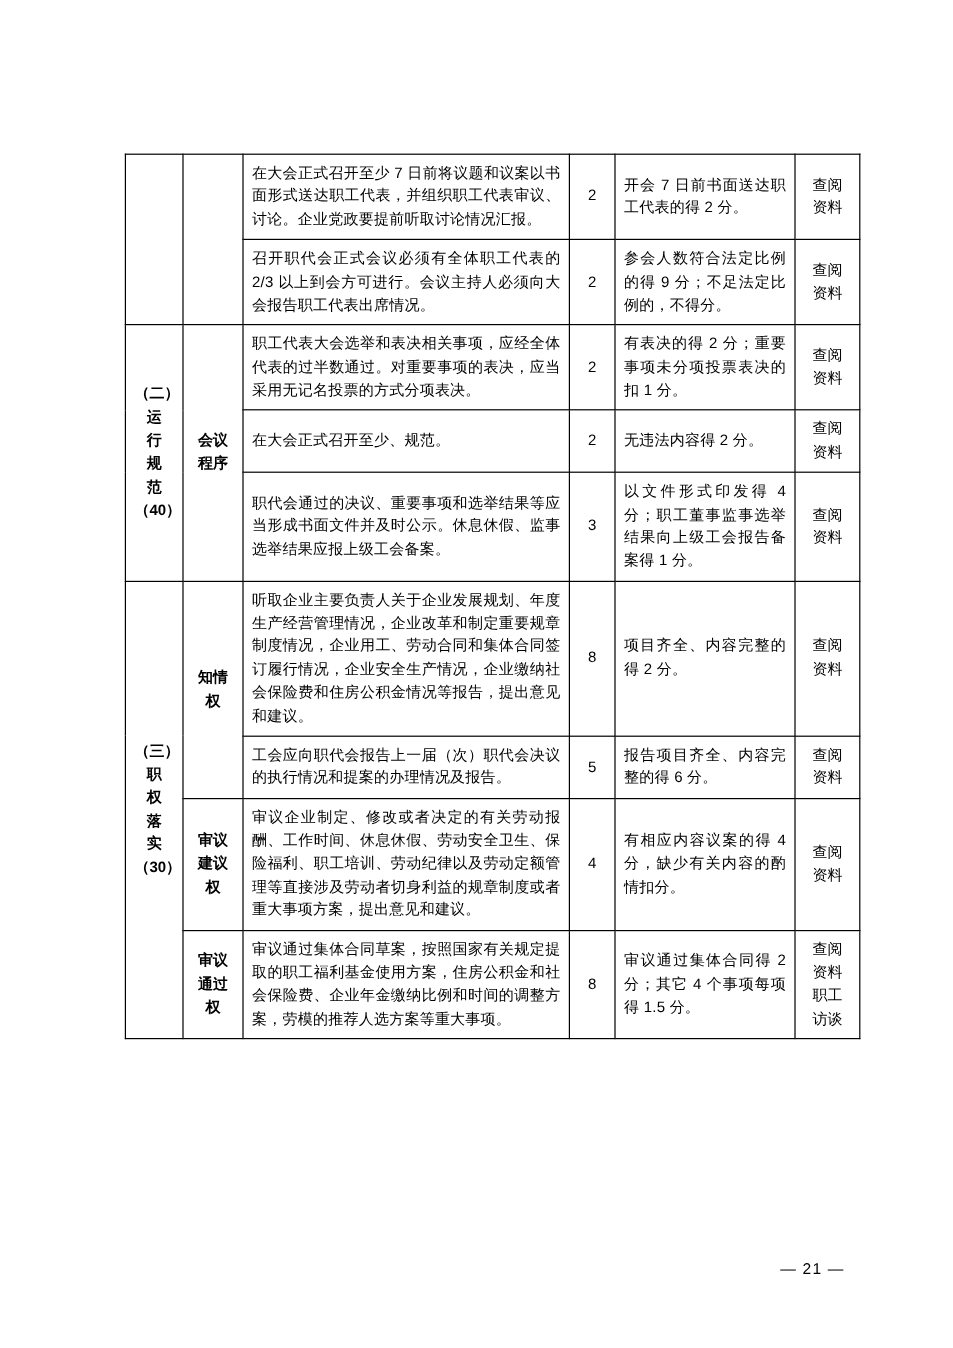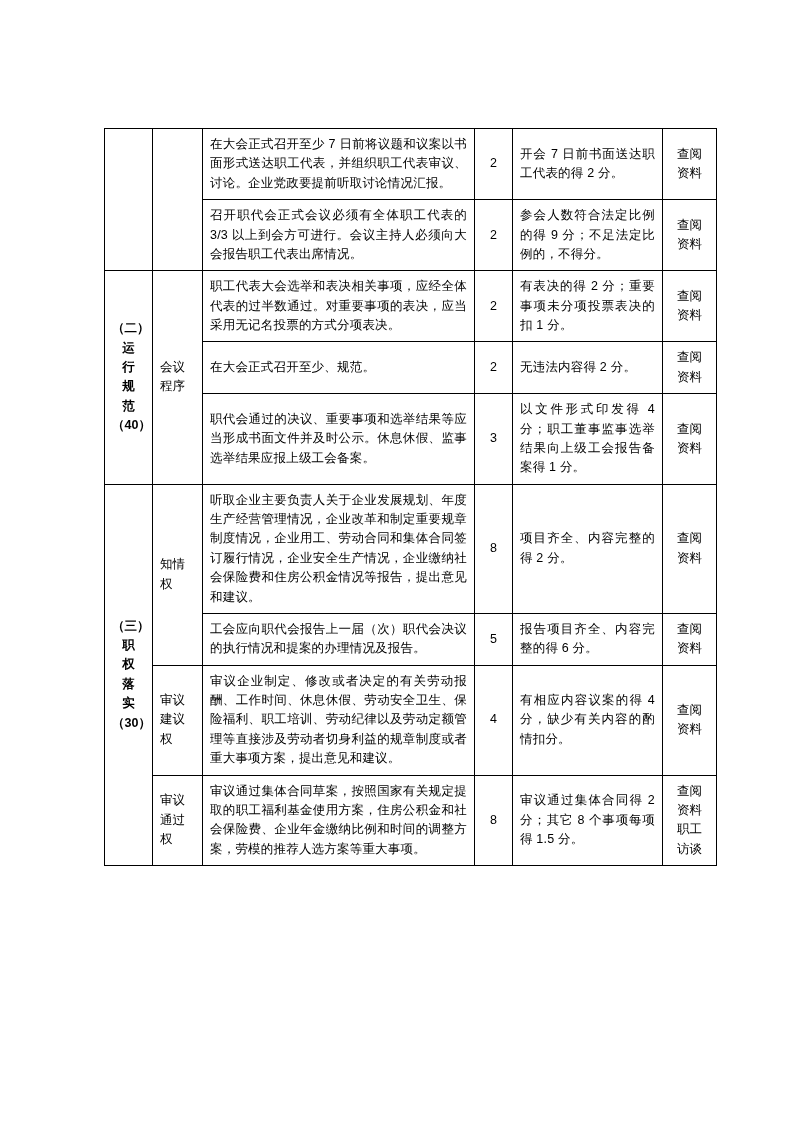--- a/index.html
+++ b/index.html
@@ -50,21 +50,22 @@
     text-align: center;
     font-weight: bold;
     font-size: 13px;
     line-height: 1.45;
     padding: 4px 2px;
   }
   td.cat .v {
     display: block;
   }
   td.sub {
-    font-weight: normal;
+    text-align: center;
+    font-weight: bold;
     font-size: 13px;
     line-height: 1.45;
     padding: 4px 2px;
   }
   td.item {
     text-align: justify;
     text-justify: inter-ideograph;
     letter-spacing: 0.2px;
   }
   td.score {
@@ -120,21 +121,21 @@
           <td class="item">在大会正式召开至少 7 日前将议题和议案以书面形式送达职工代表，并组织职工代表审议、讨论。企业党政要提前听取讨论情况汇报。</td>
           <td class="score">2</td>
           <td class="std">开会 7 日前书面送达职工代表的得 2 分。</td>
           <td class="meth">
             <span class="ln">查阅</span>
             <span class="ln">资料</span>
           </td>
         </tr>
 
         <tr>
-          <td class="item">召开职代会正式会议必须有全体职工代表的 3/3 以上到会方可进行。会议主持人必须向大会报告职工代表出席情况。</td>
+          <td class="item">召开职代会正式会议必须有全体职工代表的 2/3 以上到会方可进行。会议主持人必须向大会报告职工代表出席情况。</td>
           <td class="score">2</td>
           <td class="std">参会人数符合法定比例的得 9 分；不足法定比例的，不得分。</td>
           <td class="meth">
             <span class="ln">查阅</span>
             <span class="ln">资料</span>
           </td>
         </tr>
 
         <tr>
           <td class="cat" rowspan="3">
@@ -223,27 +224,30 @@
           </td>
         </tr>
 
         <tr>
           <td class="sub">
             <span class="v">审议</span>
             <span class="v">通过权</span>
           </td>
           <td class="item">审议通过集体合同草案，按照国家有关规定提取的职工福利基金使用方案，住房公积金和社会保险费、企业年金缴纳比例和时间的调整方案，劳模的推荐人选方案等重大事项。</td>
           <td class="score">8</td>
-          <td class="std">审议通过集体合同得 2 分；其它 8 个事项每项得 1.5 分。</td>
+          <td class="std">审议通过集体合同得 2 分；其它 4 个事项每项得 1.5 分。</td>
           <td class="meth">
             <span class="ln">查阅</span>
             <span class="ln">资料</span>
             <span class="ln">职工</span>
             <span class="ln">访谈</span>
           </td>
         </tr>
 
       </tbody>
     </table>
   </div>
 
+  <div class="footer">
+    <span class="pgnum">— 21 —</span>
+  </div>
 
 </div>
 
 </body></html>

